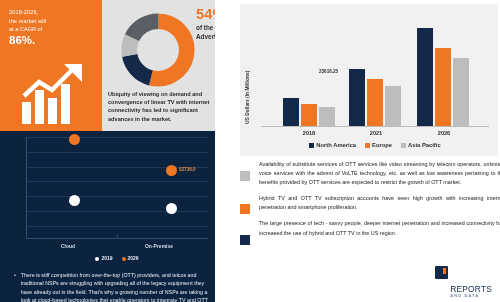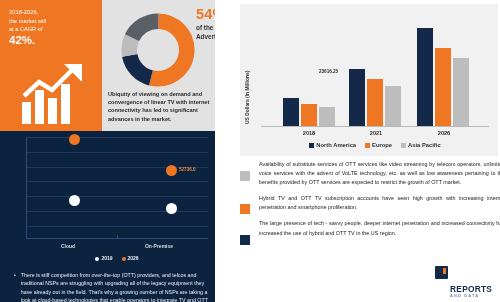--- a/index.html
+++ b/index.html
@@ -185,35 +185,35 @@
   }
   .logo-mark {
     width: 13px; height: 13px; background: #14294a;
     position: relative; border-radius: 1px;
   }
   .logo-mark::after {
     content: ""; position: absolute; right: 2px; top: 2px;
     width: 3px; height: 6px; background: #ef7622;
   }
   .logo-txt { line-height: 1; }
-  .logo-main { font-size: 8.4px; font-weight: bold; color: #14294a; letter-spacing: .2px; margin-top: 37px; }
+  .logo-main { font-size: 8.4px; font-weight: normal; color: #14294a; letter-spacing: .2px; margin-top: 37px; }
   .logo-sub { font-size: 4px; font-weight: bold; color: #6d8aa8; letter-spacing: 1.1px; margin-top: 1px; }
 </style>
 </head>
 <body>
 
 <div id="root">
 
   <div class="left-col">
 
     <div class="orange-panel">
       <div class="op-line">2018-2026,</div>
       <div class="op-line">the market will</div>
       <div class="op-cagr">at a CAGR of</div>
-      <div class="op-pct">42%.</div>
+      <div class="op-pct">86%.</div>
     </div>
 
     <svg class="growth-icon" viewBox="0 0 76 62">
       <rect x="2" y="40" width="9" height="22" fill="#ffffff"></rect>
       <rect x="15" y="28" width="9" height="34" fill="#ffffff"></rect>
       <rect x="28" y="36" width="9" height="26" fill="#ffffff"></rect>
       <rect x="41" y="22" width="9" height="40" fill="#ffffff"></rect>
       <polyline points="4,34 19,20 32,28 52,8" stroke="#ffffff" stroke-width="4.5" fill="none"></polyline>
       <polygon points="44,2 62,2 62,20" fill="#ffffff"></polygon>
     </svg>

